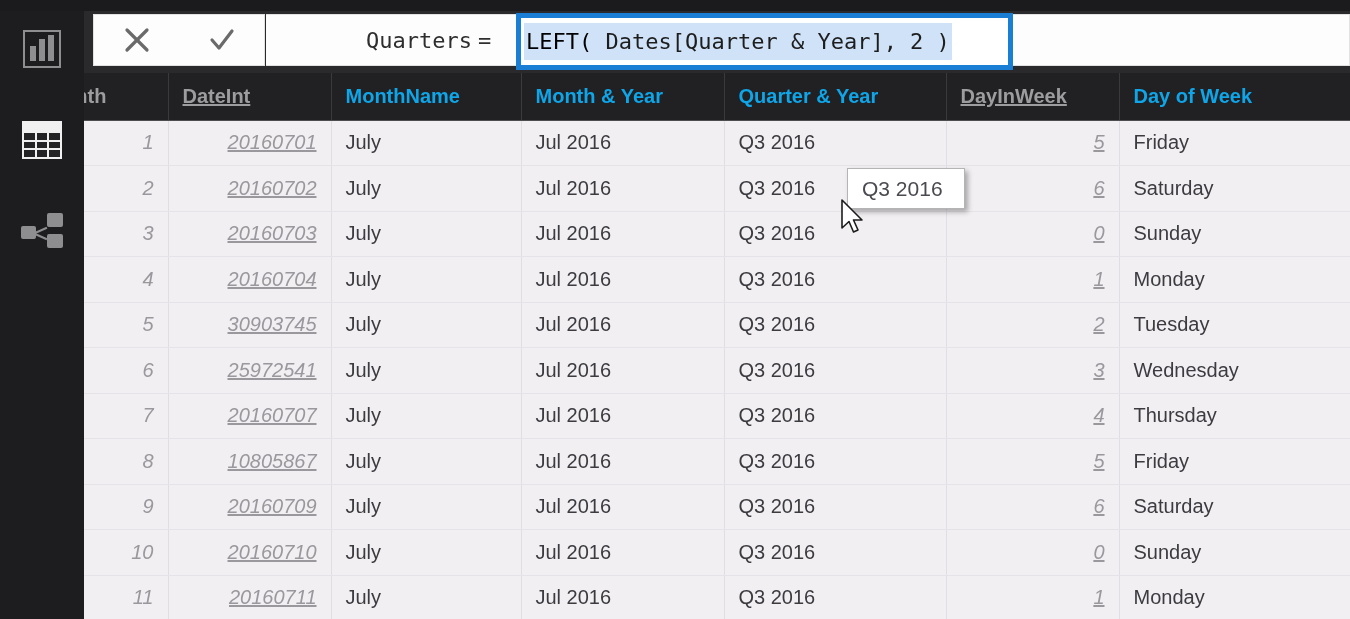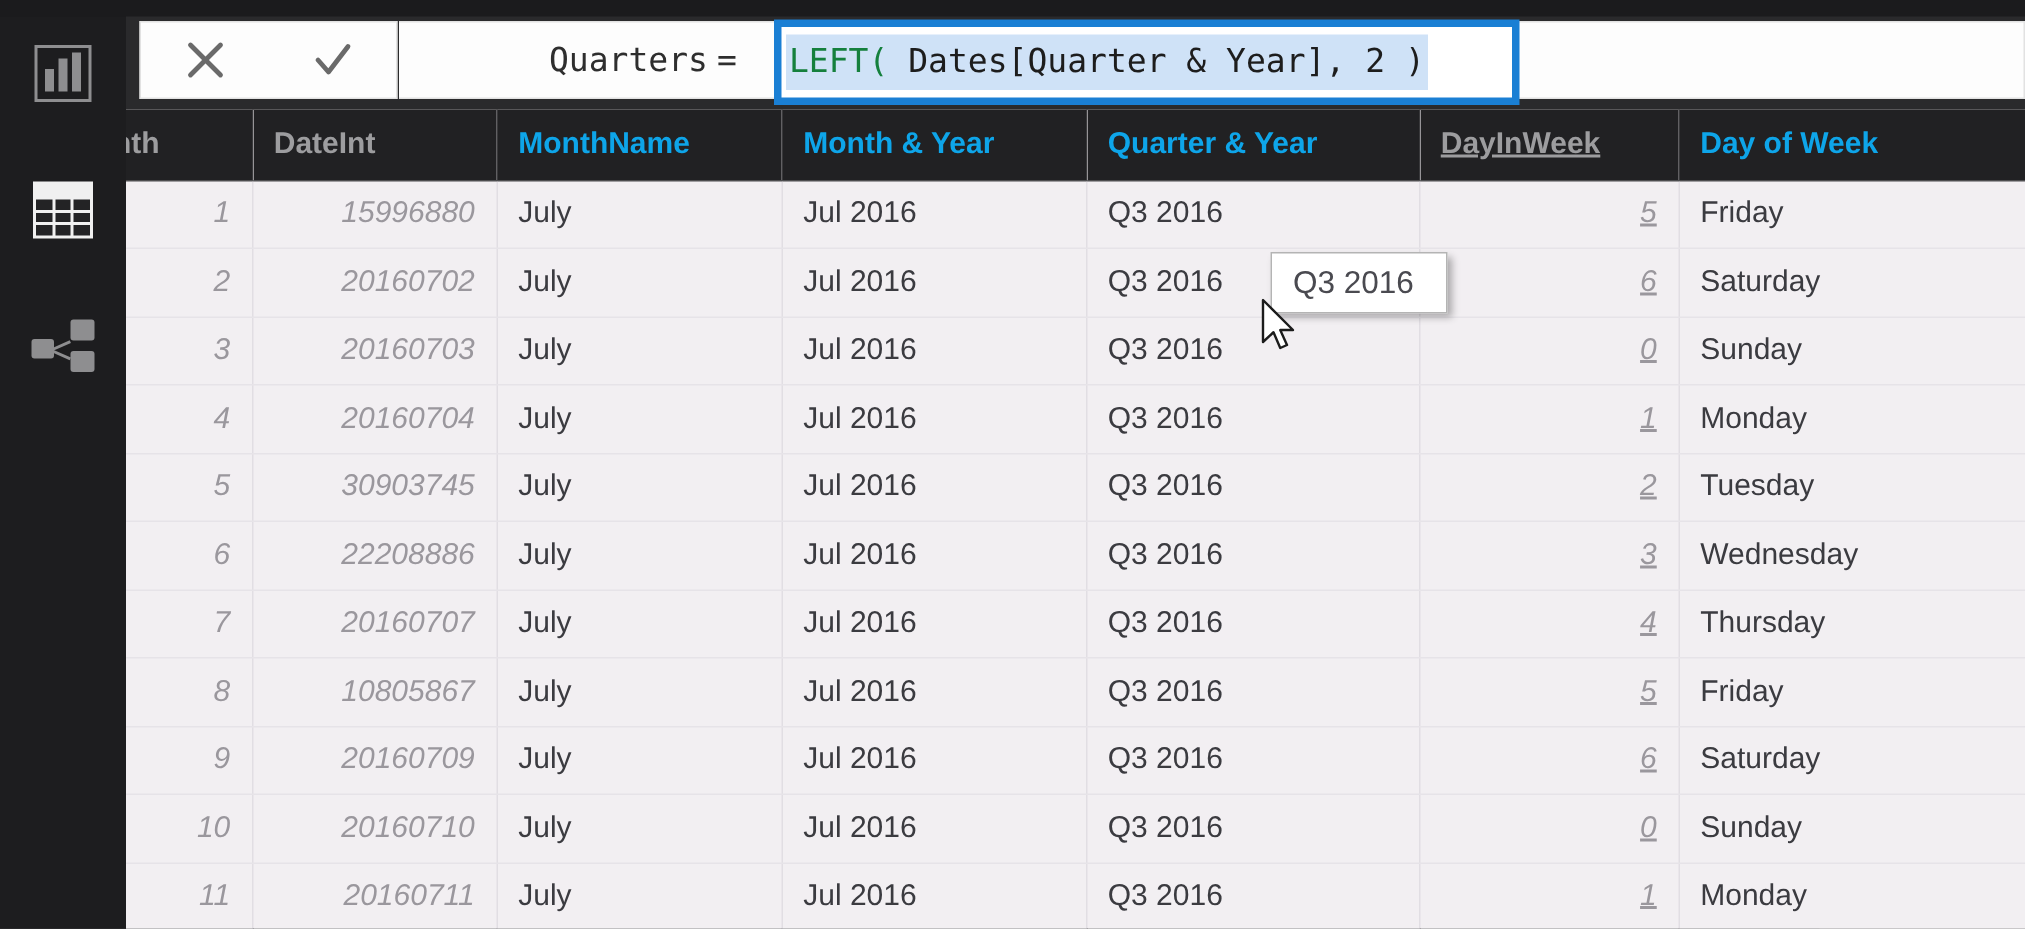--- a/index.html
+++ b/index.html
@@ -132,21 +132,21 @@
   }
   #formula-expr {
     background: #cfe2f7;
     font-family: "DejaVu Sans Mono", "Liberation Mono", monospace;
     font-size: 22px;
     color: #1d1d1d;
     white-space: pre;
     padding: 3px 2px;
     line-height: 1.45;
   }
-  #formula-expr .fn { color: #15803d; }
+  #formula-expr .fn { color: #000000; }
 
   
   #grid {
     position: absolute;
     left: 84px; top: 62px;
     width: 1266px; height: 557px;
     overflow: hidden;
     background: #f2eff2;
   }
   table#data-table {
@@ -184,21 +184,21 @@
     white-space: nowrap;
     overflow: hidden;
     vertical-align: middle;
   }
   table#data-table td.num {
     text-align: right;
     font-style: italic;
     color: #9a979d;
   }
   .c-dayofmonth { width: 180px; }
-  .c-dateint    { width: 163px; }
+  .c-dateint    { width: 163px; text-decoration: underline; }
   .c-monthname  { width: 190px; }
   .c-monthyear  { width: 203px; }
   .c-quarteryear{ width: 222px; }
   .c-dayinweek  { width: 173px; text-decoration: underline; }
   .c-dayofweek  { width: 315px; }
 
   
   #cell-tooltip {
     position: absolute;
     left: 847px; top: 157px;
@@ -302,21 +302,21 @@
             <th class="c-monthname">MonthName</th>
             <th class="c-monthyear">Month &amp; Year</th>
             <th class="c-quarteryear">Quarter &amp; Year</th>
             <th class="c-dayinweek num">DayInWeek</th>
             <th class="c-dayofweek">Day of Week</th>
           </tr>
       </thead>
       <tbody id="body-rows">
           <tr>
             <td class="c-dayofmonth num">1</td>
-            <td class="c-dateint num">15996880</td>
+            <td class="c-dateint num">20160701</td>
             <td class="c-monthname">July</td>
             <td class="c-monthyear">Jul 2016</td>
             <td class="c-quarteryear">Q3 2016</td>
             <td class="c-dayinweek num">5</td>
             <td class="c-dayofweek">Friday</td>
           </tr>
           <tr>
             <td class="c-dayofmonth num">2</td>
             <td class="c-dateint num">20160702</td>
             <td class="c-monthname">July</td>
@@ -347,21 +347,21 @@
             <td class="c-dayofmonth num">5</td>
             <td class="c-dateint num">30903745</td>
             <td class="c-monthname">July</td>
             <td class="c-monthyear">Jul 2016</td>
             <td class="c-quarteryear">Q3 2016</td>
             <td class="c-dayinweek num">2</td>
             <td class="c-dayofweek">Tuesday</td>
           </tr>
           <tr>
             <td class="c-dayofmonth num">6</td>
-            <td class="c-dateint num">22208886</td>
+            <td class="c-dateint num">25972541</td>
             <td class="c-monthname">July</td>
             <td class="c-monthyear">Jul 2016</td>
             <td class="c-quarteryear">Q3 2016</td>
             <td class="c-dayinweek num">3</td>
             <td class="c-dayofweek">Wednesday</td>
           </tr>
           <tr>
             <td class="c-dayofmonth num">7</td>
             <td class="c-dateint num">20160707</td>
             <td class="c-monthname">July</td>

